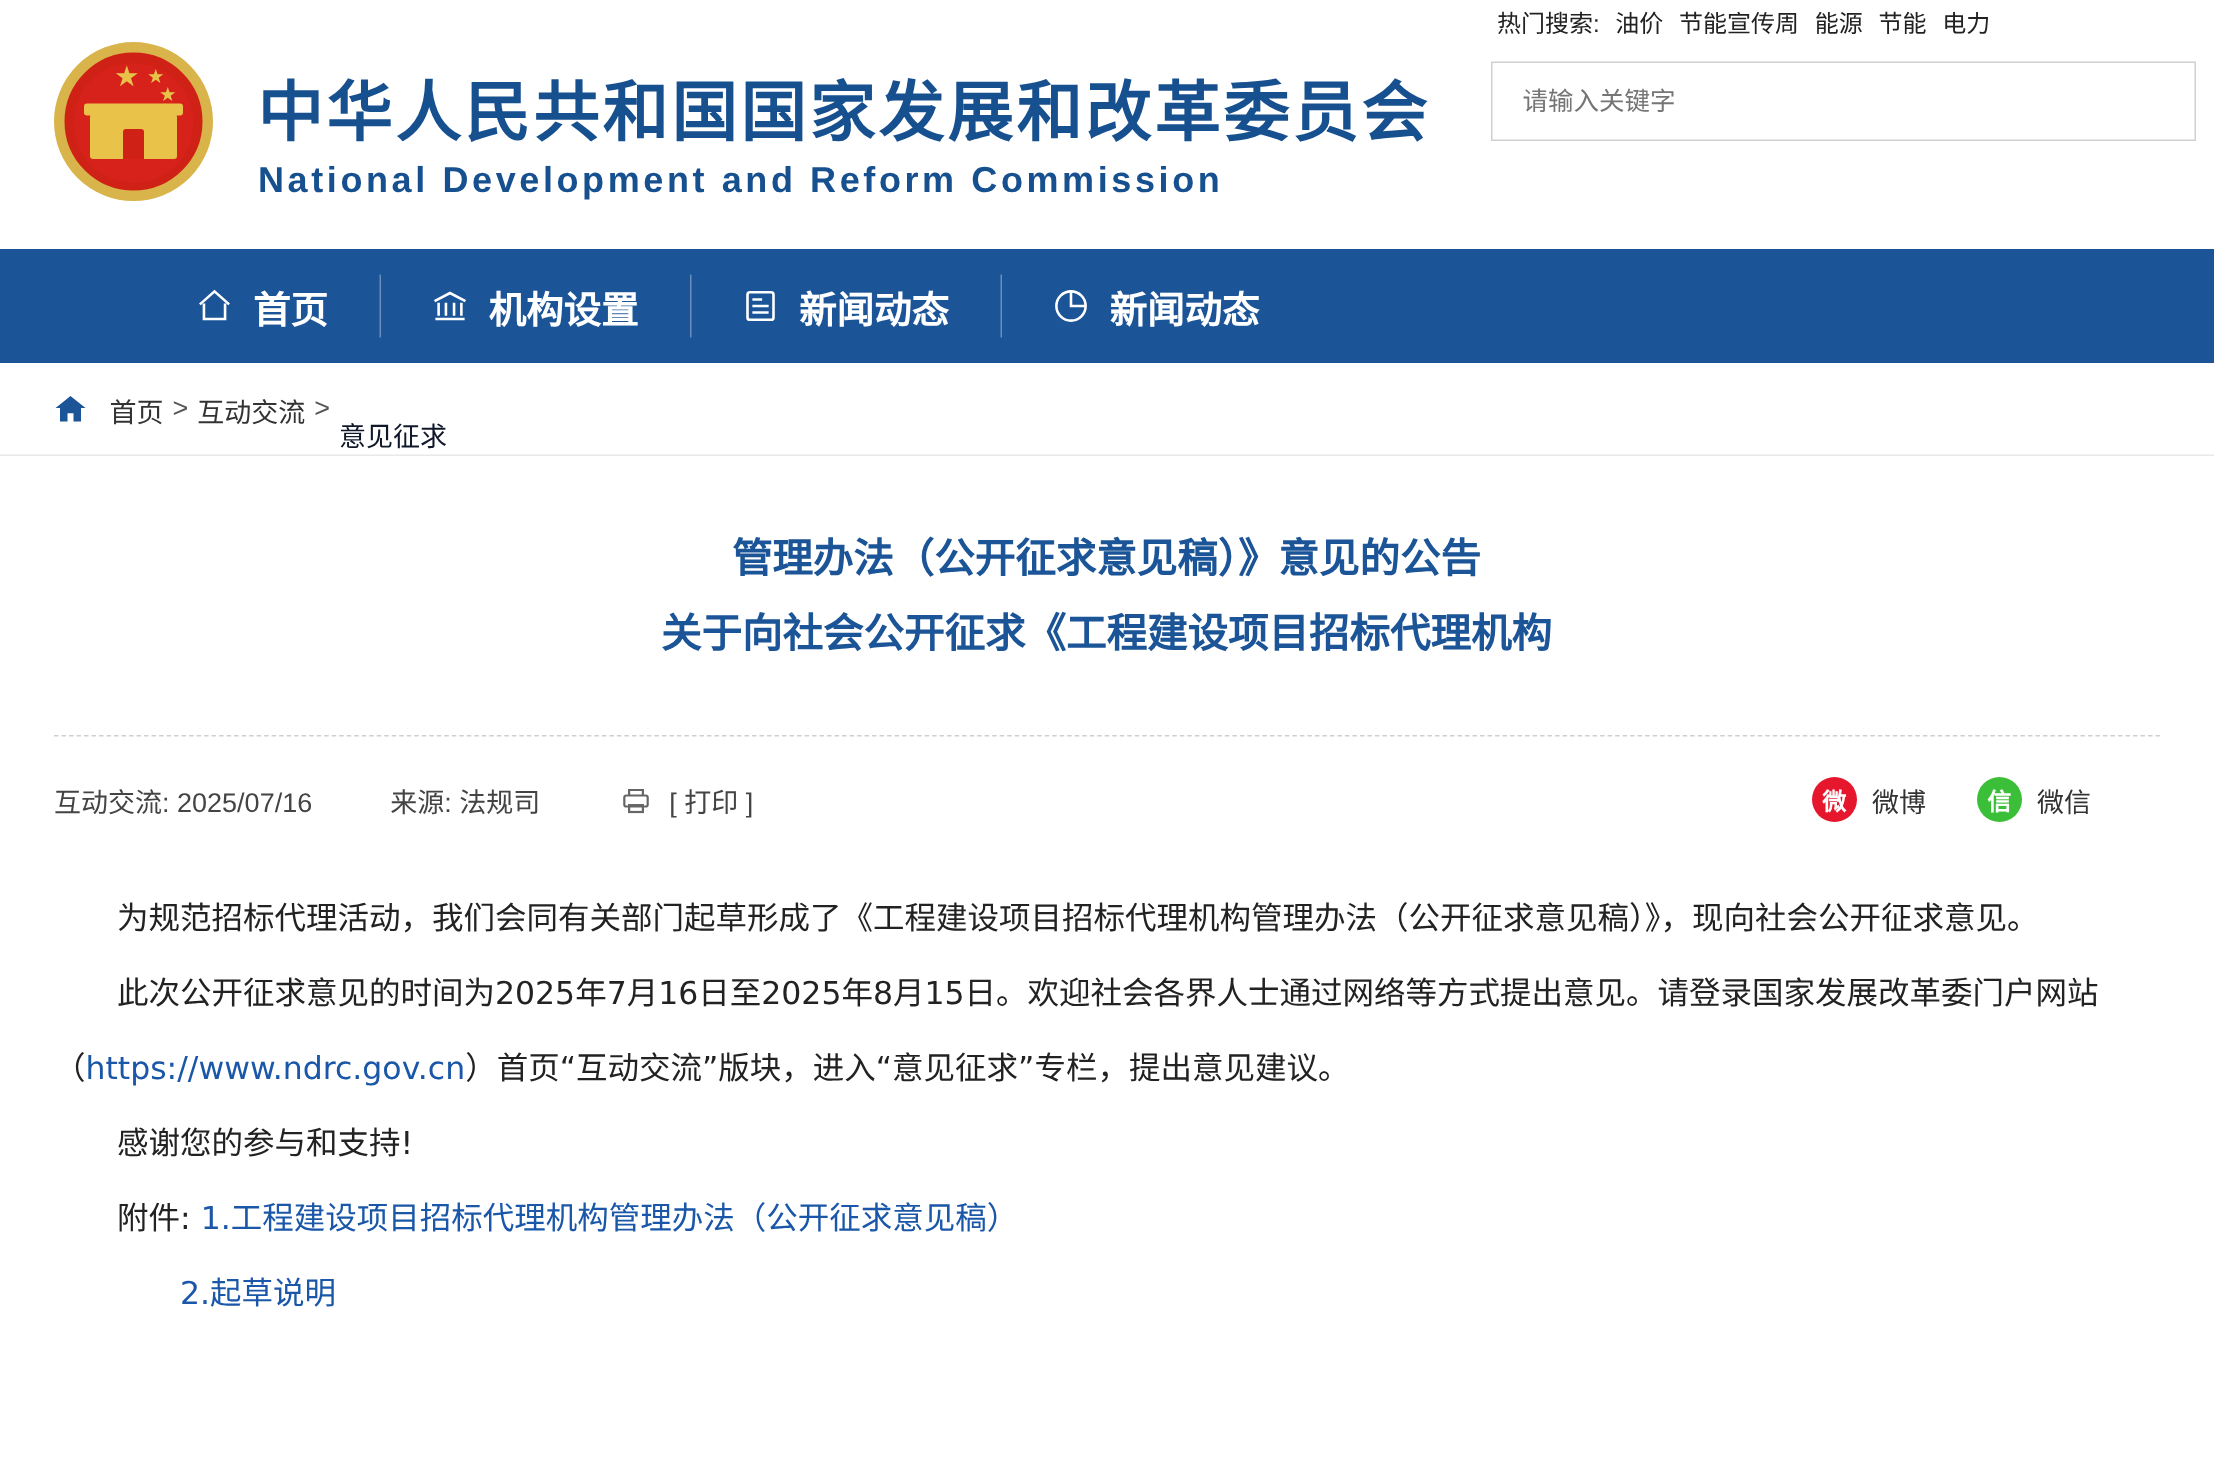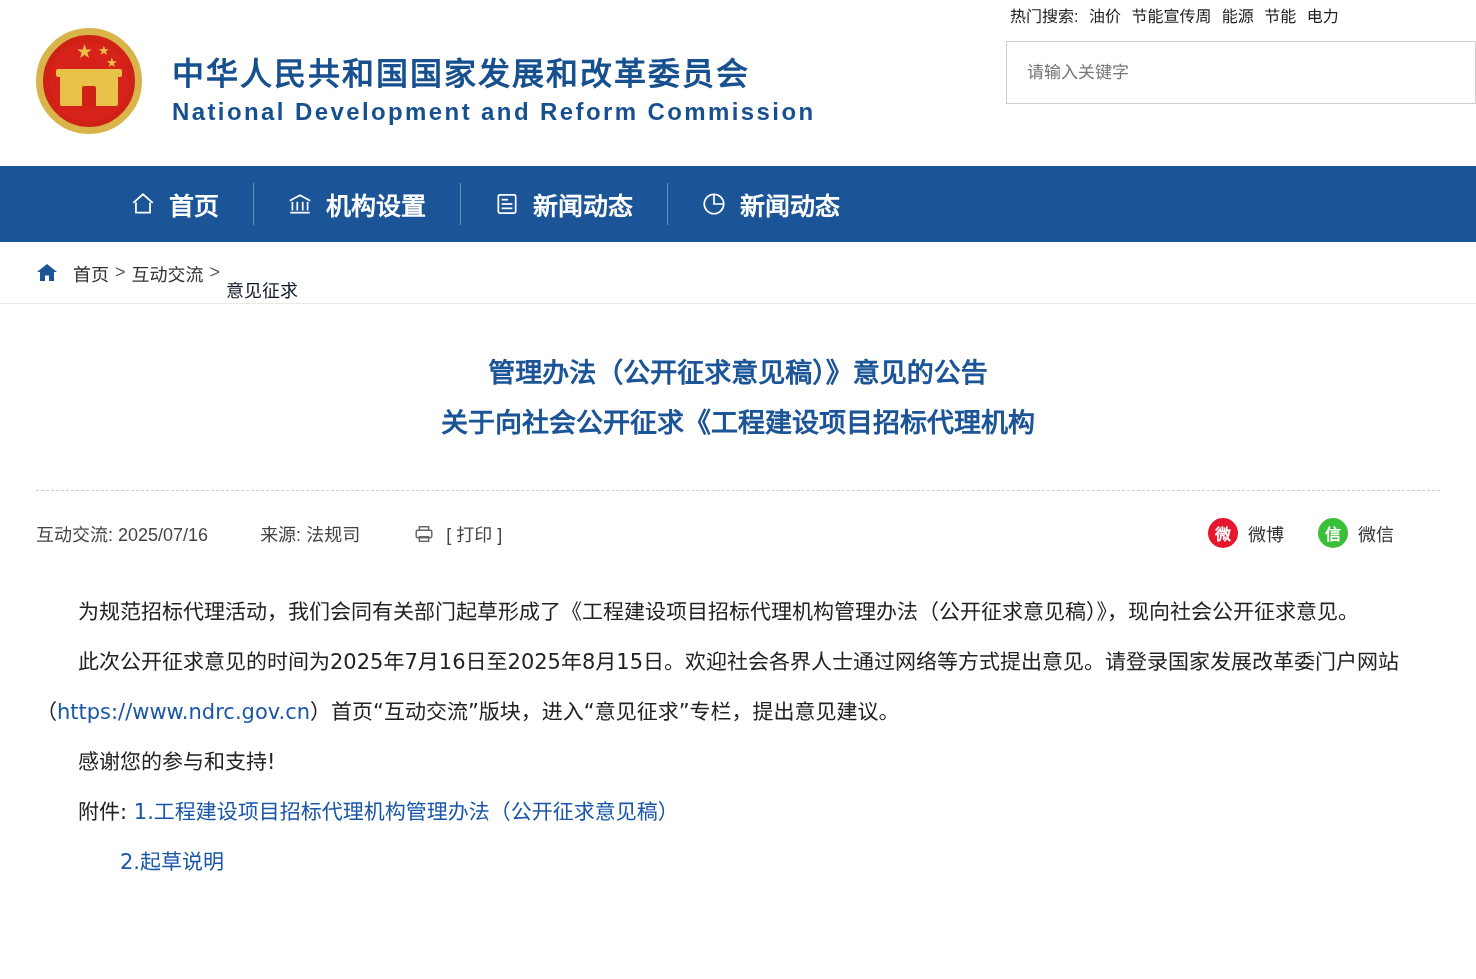--- a/index.html
+++ b/index.html
@@ -84,53 +84,53 @@
     line-height: 13px;
   }
   .emblem .star.big { font-size: 19px; line-height: 19px; }
 
   .title-block {
     margin-left: 22px;
     padding-top: 8px;
   }
   .title-cn {
     font-family: "DejaVu Sans", "Liberation Sans", sans-serif;
-    font-size: 32px;
+    font-size: 44px;
     font-weight: bold;
     letter-spacing: 2px;
     color: #17508f;
     white-space: nowrap;
   }
   .title-en {
     margin-top: 4px;
     font-size: 24px;
     font-weight: bold;
     letter-spacing: 2.4px;
     color: #17508f;
     white-space: nowrap;
   }
 
   .search-area {
     position: absolute;
-    right: 0px;
+    right: 12px;
     top: 6px;
     width: 470px;
   }
   .hot-line {
     font-size: 16px;
     color: #333;
     white-space: nowrap;
     padding-left: 4px;
     line-height: 22px;
   }
   .hot-label { color: #222; }
   .hot-item { color: #222; margin-left: 6px; }
   .search-box {
     margin-top: 13px;
-    height: 63px;
+    height: 53px;
     border: 1px solid #d0d0d0;
     background: #fff;
     display: flex;
     align-items: center;
   }
   .search-input {
     flex: 1;
     border: 0;
     outline: none;
     font-size: 17px;

